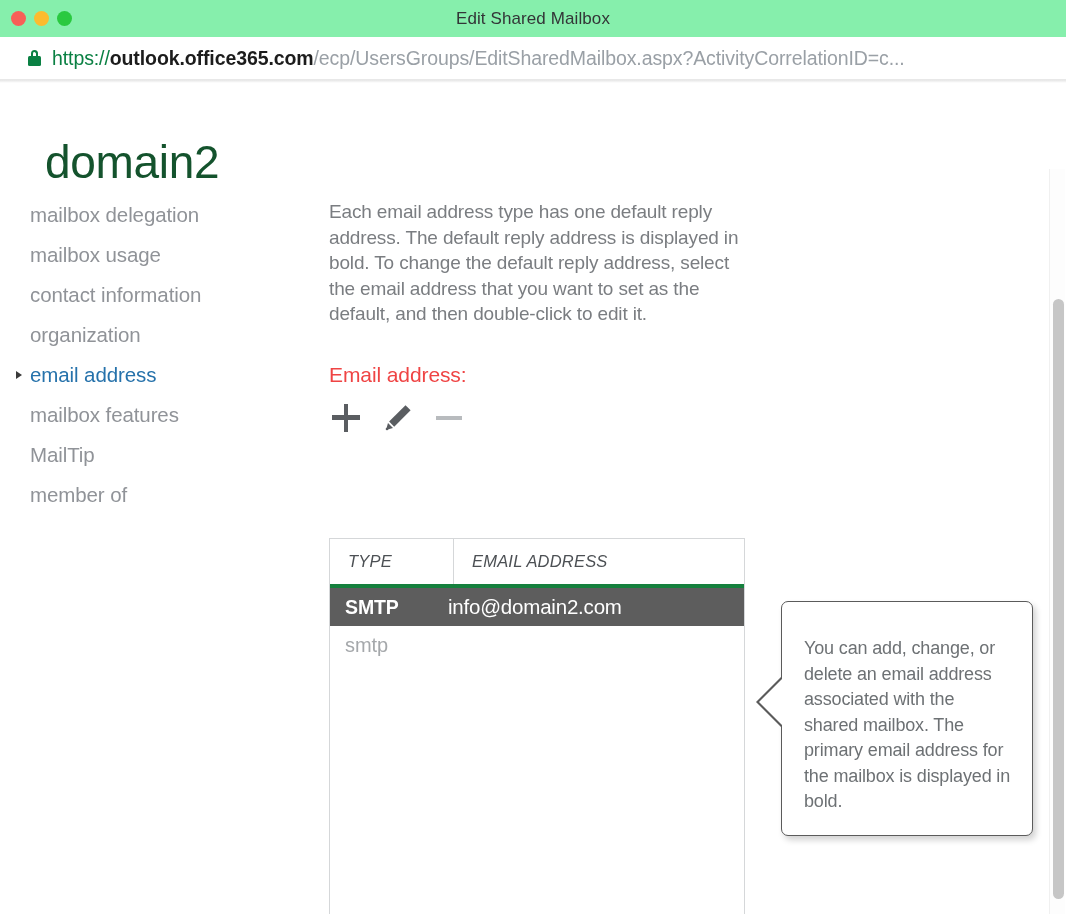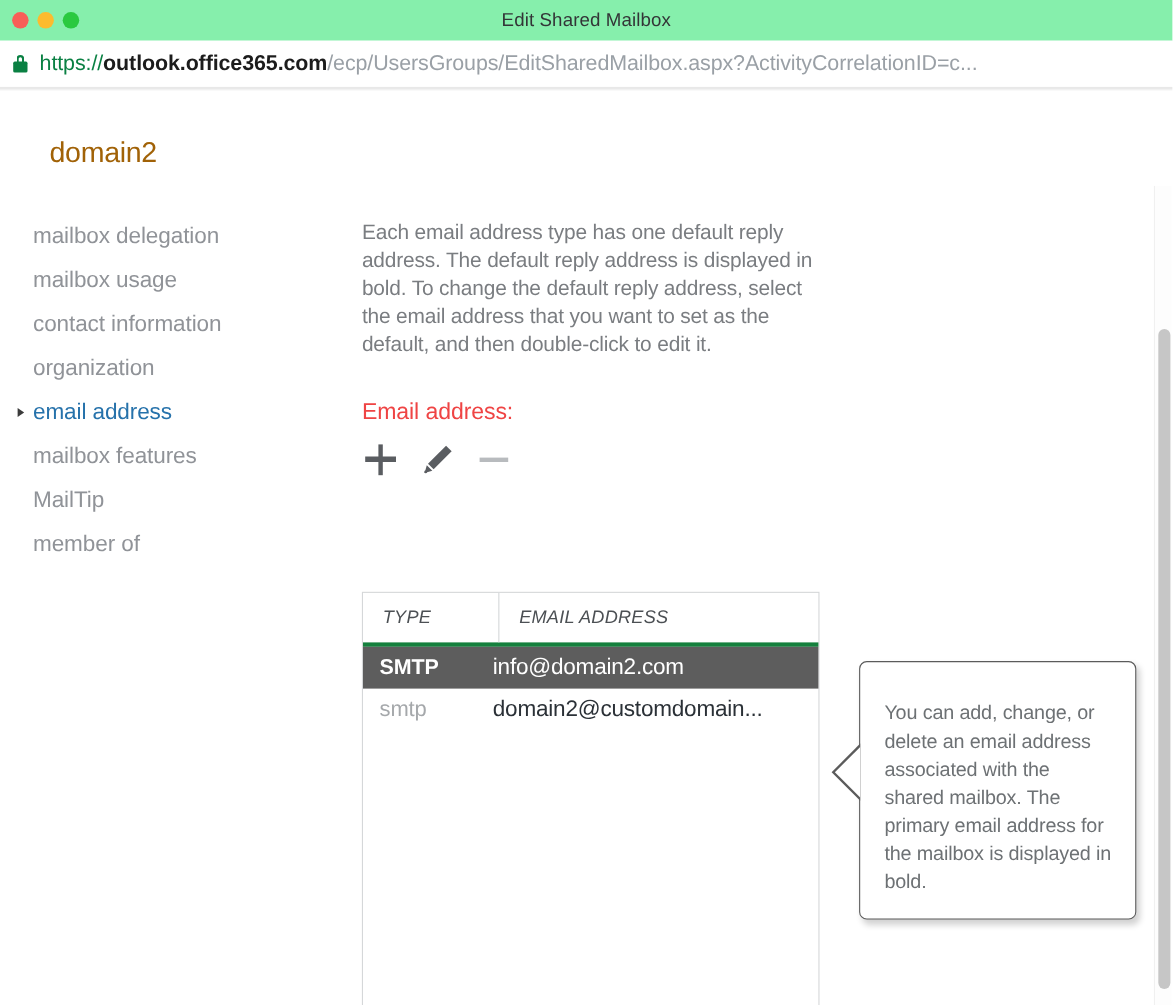--- a/index.html
+++ b/index.html
@@ -52,21 +52,21 @@
   }
 
   
   .urlbar {
     position: absolute;
     left: 0; top: 37px;
     width: 1066px; height: 43px;
     background: #ffffff;
     display: flex;
     align-items: center;
-    padding-left: 12px;
+    padding-left: 28px;
     border-bottom: 1px solid #e8e8e8;
     text-align: center;
   }
   .urlbar-shadow {
     position: absolute;
     left: 0; top: 80px;
     width: 1066px; height: 3px;
     background: linear-gradient(to bottom, rgba(0,0,0,0.10), rgba(0,0,0,0));
     pointer-events: none;
   }
@@ -105,24 +105,24 @@
   .page {
     position: absolute;
     left: 0; top: 83px;
     width: 1066px;
     height: 831px;
     background: #ffffff;
   }
 
   .page-title {
     position: absolute;
-    left: 45px; top: 40px;
-    font-size: 26px;
+    left: 45px; top: 52px;
+    font-size: 46px;
     font-weight: normal;
-    color: #a16207;
+    color: #14532d;
     letter-spacing: -0.3px;
   }
 
   
   .sidebar {
     position: absolute;
     left: 0px; top: 112px;
     width: 310px;
   }
   .nav-item {
@@ -399,21 +399,20 @@
       <div class="th th-type">TYPE</div>
       <div class="th th-email">EMAIL ADDRESS</div>
     </div>
     <div class="tbl-body">
       <div class="trow selected">
         <div class="td-type">SMTP</div>
         <div class="td-email">info@domain2.com</div>
       </div>
       <div class="trow">
         <div class="td-type">smtp</div>
-        <div class="td-email">domain2@customdomain...</div>
       </div>
     </div>
   </div>
 
   <div class="callout">
     <span class="callout-arrow-outer"></span>
     <span class="callout-arrow-inner"></span>
     <span>You can add, change, or delete an email address associated with the shared mailbox. The primary email address for the mailbox is displayed in bold.</span>
   </div>
 

